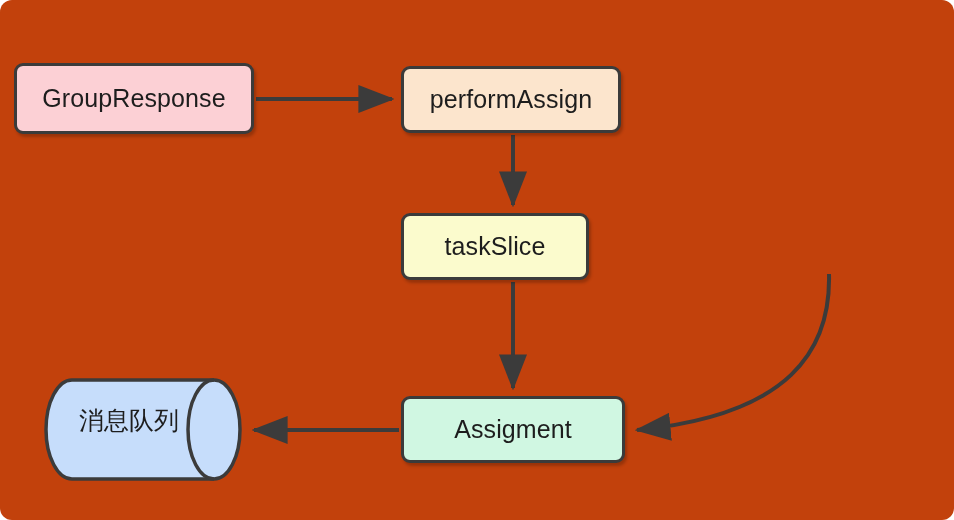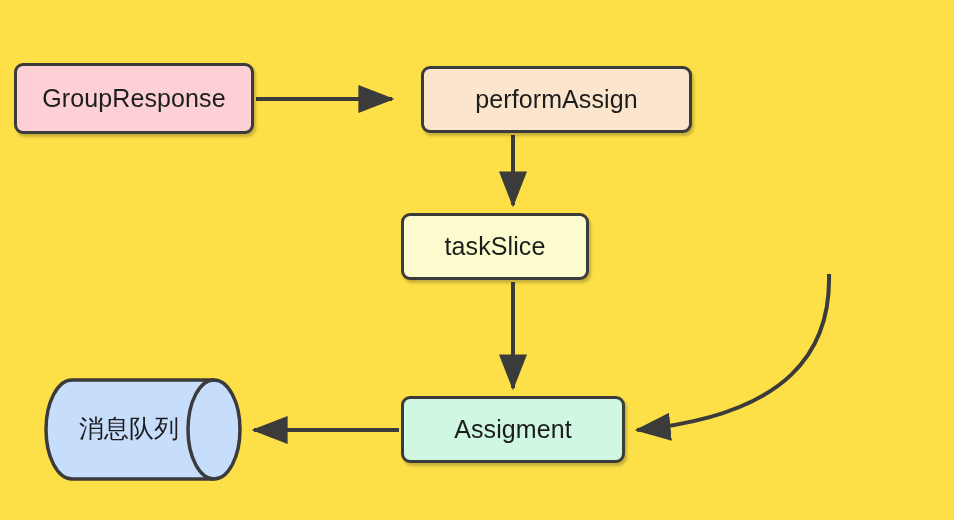--- a/index.html
+++ b/index.html
@@ -10,21 +10,22 @@
   body {
     width: 954px;
     height: 520px;
     overflow: hidden;
     font-family: "Liberation Sans", "DejaVu Sans", sans-serif;
   }
   #canvas {
     position: relative;
     width: 954px;
     height: 520px;
-    background: #fde047;
+    background: #c2410c;
+    border-radius: 12px;
   }
   #edge-layer {
     position: absolute;
     left: 0;
     top: 0;
     width: 954px;
     height: 520px;
   }
   .node {
     position: absolute;
@@ -42,21 +43,21 @@
     color: #1d1d1d;
     letter-spacing: 0.1px;
     line-height: 1;
     white-space: nowrap;
   }
   
   #node-groupresponse {
     left: 14px; top: 63px; width: 240px; height: 71px;
   }
   #node-performassign {
-    left: 401px; top: 66px; width: 271px; height: 67px; margin-left: 20px;
+    left: 401px; top: 66px; width: 220px; height: 67px;
   }
   #node-taskslice {
     left: 401px; top: 213px; width: 188px; height: 67px;
   }
   #node-members {
     left: 719px; top: 202px; width: 215px; height: 70px;
   }
   #node-assigment {
     left: 401px; top: 396px; width: 224px; height: 67px;
   }
@@ -67,21 +68,21 @@
     width: 198px; height: 103px;
     z-index: 3;
   }
   #node-queue svg {
     position: absolute;
     left: 0; top: 0;
     overflow: visible;
   }
   #node-queue .cyl-label {
     position: absolute;
-    left: 0; top: 8px;
+    left: 0; top: 0;
     width: 170px; height: 85px;
     display: flex;
     align-items: center;
     justify-content: center;
     font-size: 25px;
     color: #1d1d1d;
     white-space: nowrap;
   }
 </style>
 </head>

